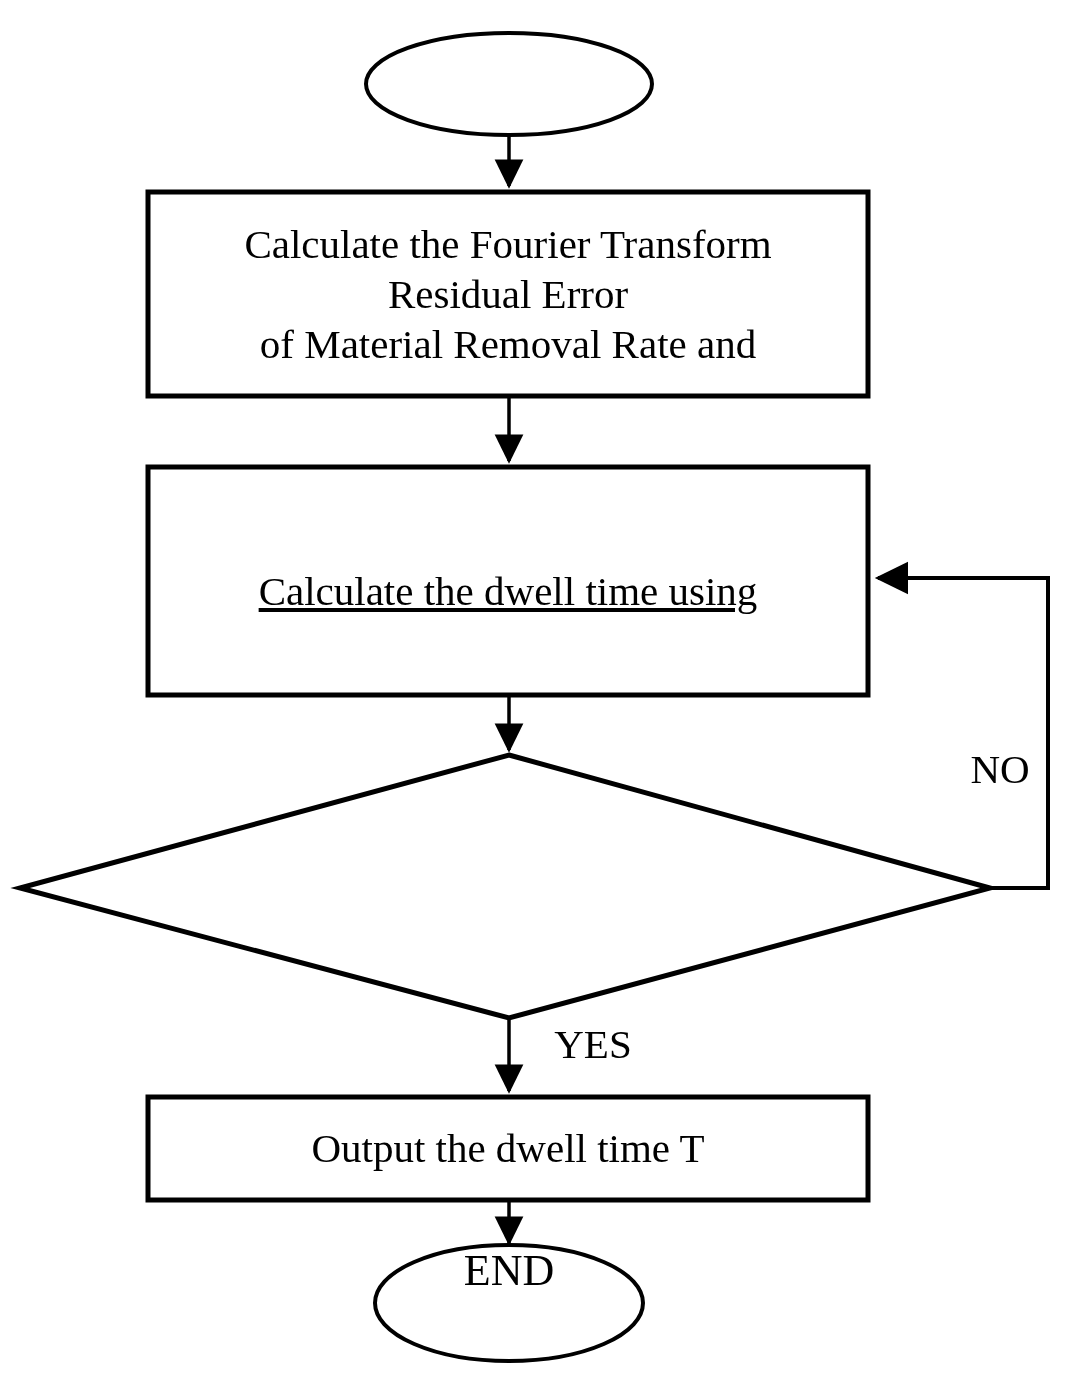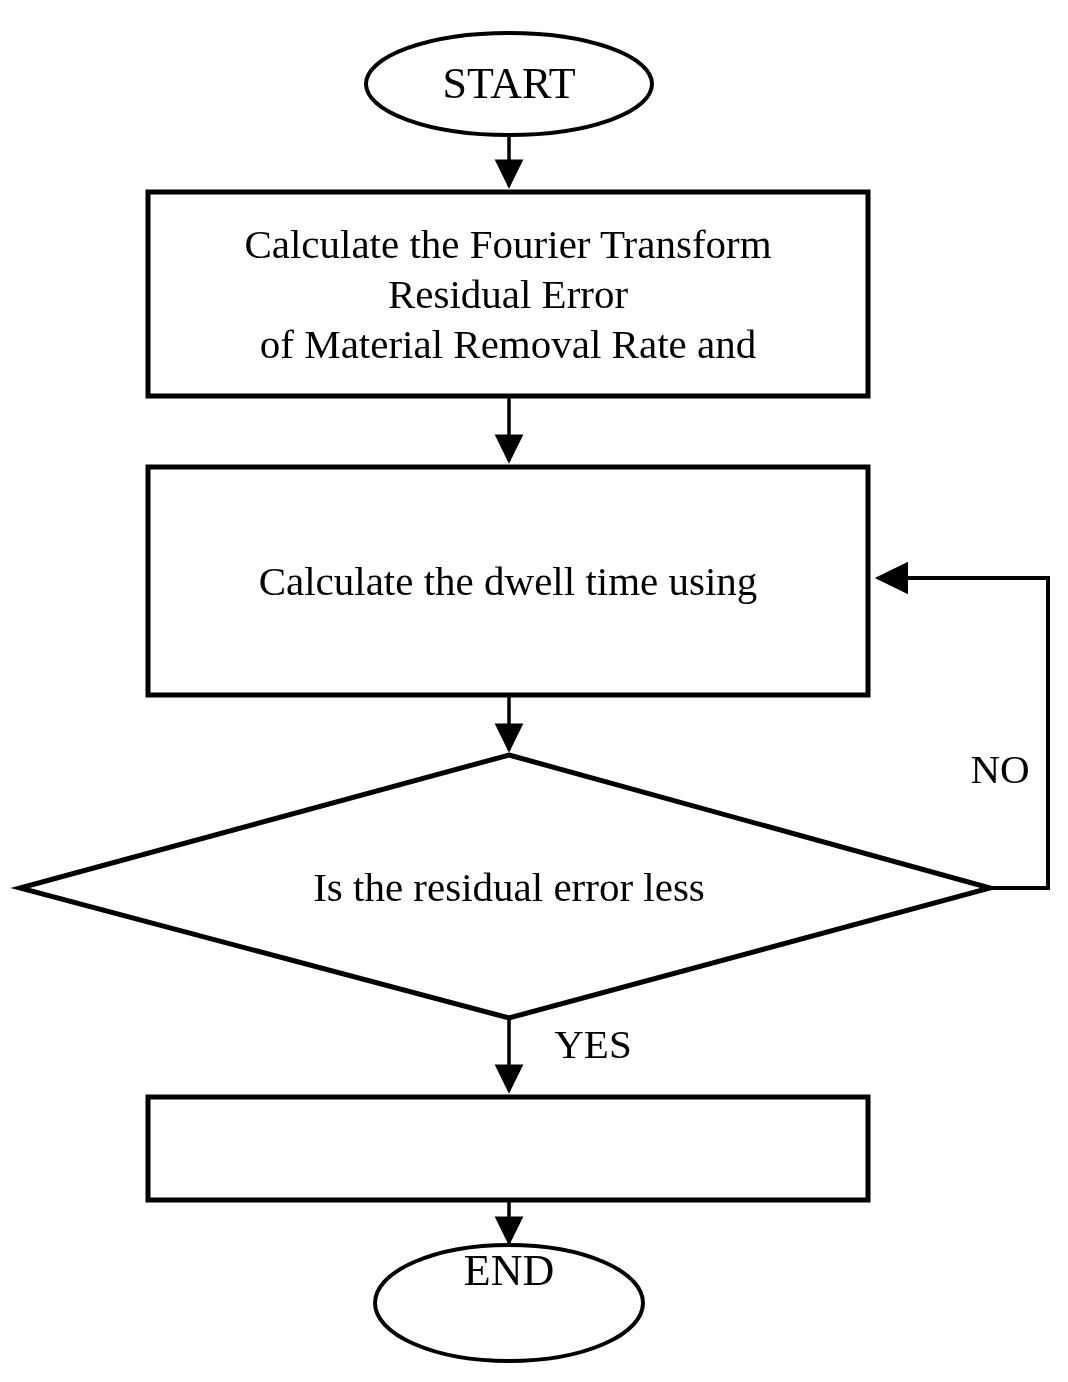--- a/index.html
+++ b/index.html
@@ -84,38 +84,37 @@
 
     <line x1="509" y1="1018" x2="509" y2="1091" stroke="#000000" stroke-width="3.5" marker-end="url(#arrowhead)"></line>
 
     <rect x="148" y="1097" width="720" height="103" fill="#ffffff" stroke="#000000" stroke-width="5"></rect>
 
     <line x1="509" y1="1200" x2="509" y2="1243" stroke="#000000" stroke-width="3.5" marker-end="url(#arrowhead)"></line>
 
     <ellipse cx="509" cy="1303" rx="134" ry="58" fill="#ffffff" stroke="#000000" stroke-width="4"></ellipse>
   </svg>
 
-  <div class="node-label terminal-label" style="left:366px; top:33px; width:286px; height:102px;">
-    <span class="lbl-line">START</span>
-  </div>
 
   <div class="node-label process-label" style="left:148px; top:192px; width:720px; height:204px;text-align:right;">
     <span class="lbl-line">Calculate the Fourier Transform</span>
     <span class="lbl-line">Residual Error</span>
     <span class="lbl-line">of Material Removal Rate and</span>
   </div>
 
-  <div class="node-label process-label" style="left:148px; top:467px; width:720px; height:228px;">
+  <div class="node-label process-label" style="left:148px; top:477px; width:720px; height:228px;text-decoration:underline;">
     <span class="lbl-line">Calculate the dwell time using</span>
   </div>
 
   <div class="node-label decision-label" style="left:209px; top:828px; width:600px; height:118px;">
-    <span class="lbl-line">Is the residual error less</span>
   </div>
 
+  <div class="node-label process-label" style="left:148px; top:1097px; width:720px; height:103px;">
+    <span class="lbl-line">Output the dwell time T</span>
+  </div>
 
   <div class="node-label terminal-label" style="left:375px; top:1213px; width:268px; height:116px;">
     <span class="lbl-line">END</span>
   </div>
 
   <div class="edge-label" style="left:955px; top:713px; width:90px;margin-top:32px;">NO</div>
 
   <div class="edge-label" style="left:533px; top:1020px; width:120px;">YES</div>
 
 </div>

